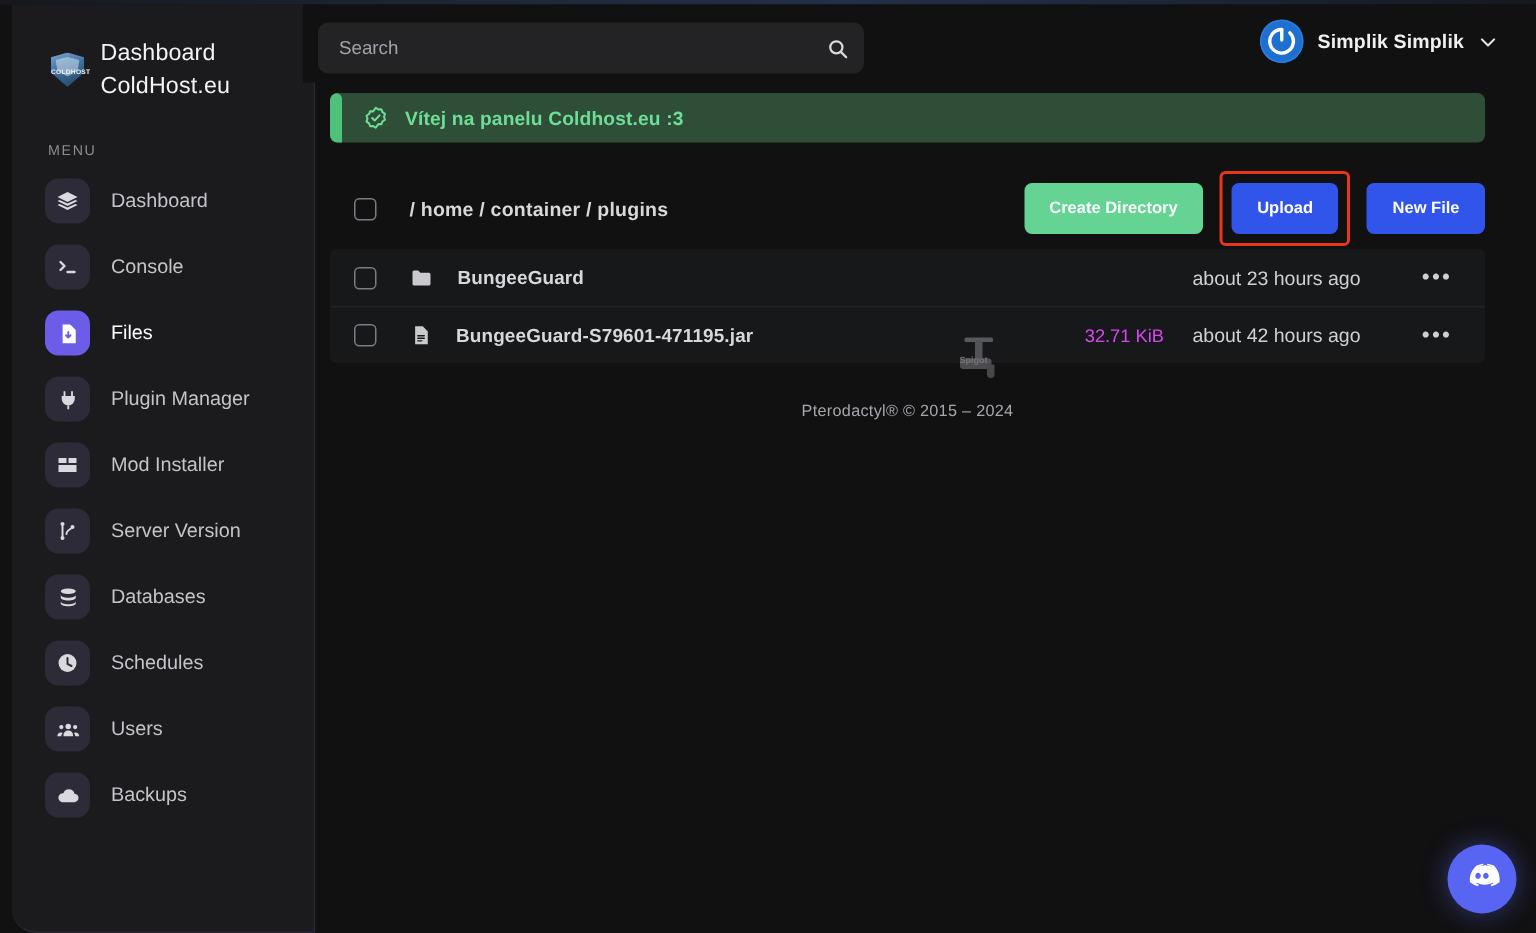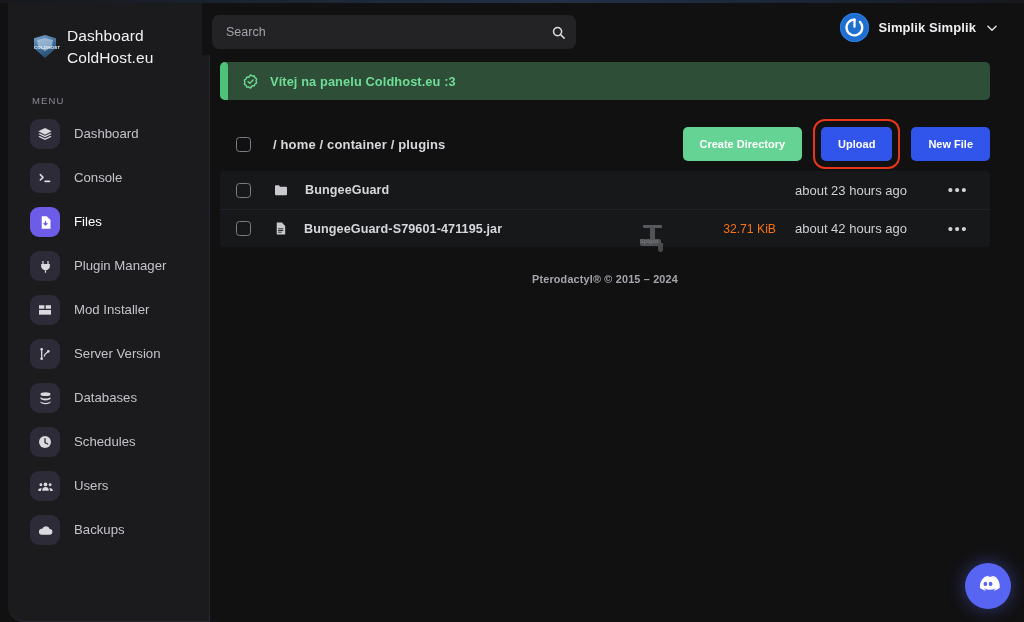--- a/index.html
+++ b/index.html
@@ -147,21 +147,21 @@
   .chev { color: #e6e6ea; display: flex; }
 
   
   .content {
     position: absolute; left: 220px; top: 62px;
     width: 770px;
   }
 
   .alert {
     position: relative;
-    height: 38px;
+    height: 33px;
     background: #2f4e38;
     border-radius: 5px;
     display: flex; align-items: center;
     padding-left: 22px;
     overflow: hidden;
   }
   .alert-bar {
     position: absolute; left: 0; top: 0;
     width: 8px; height: 45px;
     background: #4ec27a;
@@ -201,21 +201,21 @@
     cursor: pointer;
     color: #ffffff;
     display: flex; align-items: center;
   }
   .btn-green { background: #64d394; color: #ffffff; }
   .btn-blue  { background: #3155ea; }
   .hl-wrap {
     position: relative;
     padding: 6px;
     border: 2.5px solid #e8361c;
-    border-radius: 12px;
+    border-radius: 4px;
     display: flex;
   }
 
   
   .filelist {
     margin-top: 6px;
     background: #17181a;
     border-radius: 4px;
     overflow: hidden;
   }
@@ -232,42 +232,42 @@
   .fname {
     margin-left: 16px;
     font-size: 12.6px;
     color: #d7d7dc;
     font-weight: bold;
     letter-spacing: .1px;
   }
   .fsize {
     margin-left: auto;
     font-size: 12.2px;
-    color: #f97316;
+    color: #d946ef;
     width: 120px; text-align: right;
   }
   .fdate {
     font-size: 13px;
     color: #cfcfd4;
     width: 150px; text-align: center;
   }
   .fdots {
     width: 64px; text-align: center;
     color: #cfcfd4; font-size: 15px;
     letter-spacing: 1.5px;
     line-height: 10px;
     cursor: pointer;
   }
 
   .footer {
     margin-top: 26px;
     text-align: center;
     font-size: 10.8px;
     color: #a6a6ae;
-    font-weight: bold;
+    font-weight: normal;
     letter-spacing: .2px;
   }
 
   
   .faucet {
     position: absolute; left: 637px; top: 224px;
     width: 30px; height: 32px;
     opacity: .5;
   }
   .faucet .fx-top { position: absolute; left: 6px; top: 1px; width: 19px; height: 3px; background: #9a9aa0; border-radius: 1px;}

